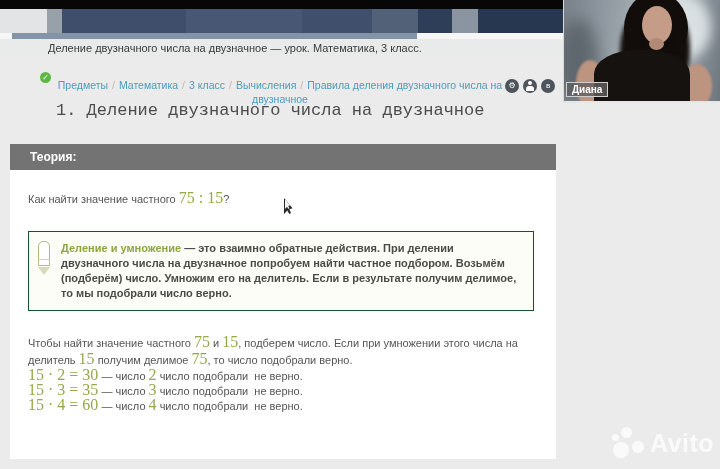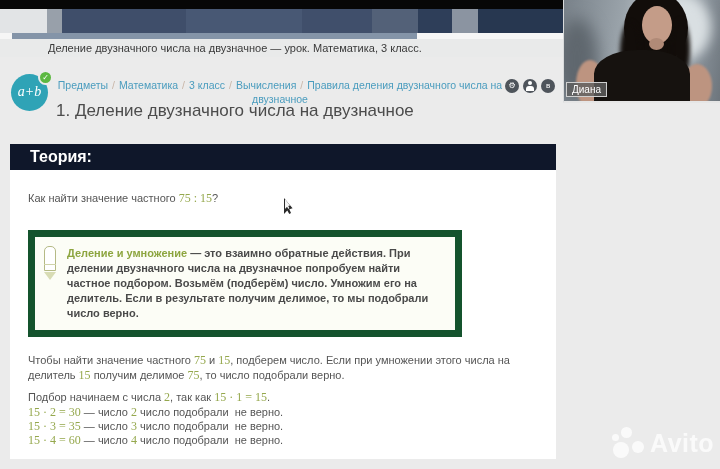--- a/index.html
+++ b/index.html
@@ -32,57 +32,57 @@
   .logo-badge { position:absolute; left:27px; top:-4px; width:15px; height:15px; border-radius:50%;
           background:#5cb841; border:2px solid #ebebeb; color:#fff; font-size:8px; line-height:11px; text-align:center; }
   .breadcrumb { position:absolute; left:56px; top:21px; width:448px; font-size:10.5px; line-height:14px;text-align:center; }
   .crumb { color:#4a9cbe; cursor:pointer; }
   .sep { color:#c9b6a8; margin:0 4px; }
   .socials { position:absolute; left:505px; top:22px; display:flex; gap:4px; }
   .soc { width:14px; height:14px; border-radius:50%; background:#4e545b; color:#fff; font-size:8px;
          line-height:14px; text-align:center; cursor:pointer; overflow:hidden; }
   .soc-person::before { content:""; display:block; width:4px; height:4px; border-radius:50%; background:#fff; margin:2px auto 0; }
   .soc-person::after  { content:""; display:block; width:8px; height:5px; border-radius:3px 3px 0 0; background:#fff; margin:1px auto 0; }
-  .heading { position:absolute; left:56px; top:44px; font-size:17px; color:#4c4c4c; }
+  .heading { position:absolute; left:56px; top:44px; font-size:17px; color:#4c4c4c;font-family:Liberation Mono, monospace; }
 
-  .theory-bar { position:absolute; left:10px; top:87px; width:546px; height:26px; background:#0f172a;
-                color:#fff; font-size:16px; font-weight:bold; line-height:26px; padding-left:20px; }
+  .theory-bar { position:absolute; left:10px; top:87px; width:546px; height:26px; background:#737373;
+                color:#fff; font-size:12px; font-weight:bold; line-height:26px; padding-left:20px; }
   .card { position:absolute; left:10px; top:113px; width:546px; height:289px; background:#fff;
           padding:21px 20px 0 18px; color:#555; font-size:11px; }
-  .seg-m { font-family:"Liberation Serif",serif; color:#95a84d; font-size:12px; }
+  .seg-m { font-family:"Liberation Serif",serif; color:#95a84d; font-size:16px; }
   .seg-g { color:#8da53f; font-weight:bold; }
   .q { line-height:14px; }
-  .callout { position:relative; margin-top:25px; width:434px; border:7px solid #14532d; background:#fcfdf6;
+  .callout { position:relative; margin-top:25px; width:506px; border:1px solid #14532d; background:#fcfdf6;
              padding:9px 12px 9px 32px; font-weight:bold; color:#4a4a4a; line-height:15px; }
   .pencil { position:absolute; left:9px; top:9px; width:13px; height:36px; }
   .pencil-body { width:12px; height:25px; border:1px solid #b5ba85; border-radius:5px 5px 0 0; background:#fff; }
   .pencil-band { width:12px; height:0; border-top:1px solid #cfd3a8; margin-top:-7px; }
   .pencil-tip { width:0; height:0; margin-top:7px; border-left:6px solid transparent; border-right:6px solid transparent;
                 border-top:8px solid #d8dcb4; }
-  .para { margin-top:16px; line-height:15px; }
+  .para { margin-top:23px; line-height:15px; }
   .para2 { margin-top:7px; line-height:15px; }
   .step { line-height:14px; }
 
   
   .webcam { position:absolute; left:563px; top:0; width:157px; height:103px; overflow:hidden; z-index:30;
             background:linear-gradient(100deg,#79828a,#9aa3aa 35%,#c9d0d5 60%,#858e96 85%,#6d757c);
             border-left:1px solid #d8dadb; border-bottom:2px solid #e6e6e6; cursor:pointer; }
   .cam-shape { position:absolute; border-radius:50%; }
   .cam-window { left:92px; top:-5px; width:55px; height:65px; background:#d9dfe2; filter:blur(6px); }
   .cam-shadow { left:-8px; top:18px; width:42px; height:85px; background:#5f676e; filter:blur(8px); }
   .cam-hair  { left:60px; top:-8px; width:64px; height:72px; background:#120d0a; }
   .cam-hair2 { left:56px; top:22px; width:20px; height:62px; background:#120d0a; filter:blur(2px); }
   .cam-hair3 { left:108px; top:20px; width:18px; height:58px; background:#120d0a; filter:blur(2px); }
   .cam-face  { left:78px; top:6px; width:30px; height:38px; background:#c49c88; }
   .cam-neck  { left:85px; top:38px; width:15px; height:12px; background:#b08a77; }
   .cam-arm-l { left:12px; top:60px; width:28px; height:48px; background:#bd9480; filter:blur(1px); }
   .cam-arm-r { left:118px; top:64px; width:30px; height:44px; background:#bd9480; filter:blur(1px); }
   .cam-torso { position:absolute; left:30px; top:50px; width:96px; height:53px; background:#16120f; border-radius:45% 45% 0 0; }
   .cam-label { position:absolute; left:2px; bottom:4px; background:rgba(95,95,95,.82); border:1px solid #cfcfcf;
-               color:#fff; font-size:10px; line-height:13px; padding:0 5px; }
+               color:#fff; font-size:10px; line-height:13px; padding:0 5px;font-weight:bold; }
 
   
   .avito { position:absolute; left:612px; top:427px; display:flex; align-items:center; z-index:20; opacity:.9; }
   .avito-bubbles { position:relative; width:33px; height:33px; margin-right:5px; }
   .b { position:absolute; border-radius:50%; background:rgba(255,255,255,.85); }
   .b1 { width:7px;  height:7px;  left:0;    top:7px; }
   .b2 { width:11px; height:11px; left:9px;  top:0; }
   .b3 { width:16px; height:16px; left:1px;  top:15px; }
   .b4 { width:12px; height:12px; left:20px; top:14px; }
   .avito-text { font-size:25px; font-weight:bold; color:rgba(255,255,255,.85); letter-spacing:.5px; }
@@ -111,21 +111,20 @@
   </div>
   <div class="strip-bg"></div>
   <div class="toolbar-strip"></div>
   <div class="title-band">
     <span>Деление двузначного числа на двузначное — урок. Математика, 3 класс.</span>
   </div>
 
   <div class="page">
 
     <div class="logo-wrap">
-      <div class="logo">a+b</div>
       <div class="logo-badge">✓</div>
     </div>
 
     <div class="breadcrumb">
       <span class="crumb">Предметы</span><span class="sep">/</span><span class="crumb">Математика</span><span class="sep">/</span><span class="crumb">3 класс</span><span class="sep">/</span><span class="crumb">Вычисления</span><span class="sep">/</span><span class="crumb">Правила деления двузначного числа на двузначное</span>
     </div>
 
     <div class="socials">
       <span class="soc">⚙</span>
       <span class="soc soc-person"></span>
@@ -142,21 +141,20 @@
       <div class="callout">
         <div class="pencil">
           <div class="pencil-body"></div>
           <div class="pencil-band"></div>
           <div class="pencil-tip"></div>
         </div>
         <span><span class="seg-g">Деление и умножение</span><span> — это взаимно обратные действия. При делении двузначного числа на двузначное попробуем найти частное подбором. Возьмём (подберём) число. Умножим его на делитель. Если в результате получим делимое, то мы подобрали число верно.</span></span>
       </div>
 
       <p class="para"><span>Чтобы найти значение частного </span><span class="seg-m">75</span><span> и </span><span class="seg-m">15</span><span>, подберем число. Если при умножении этого числа на делитель </span><span class="seg-m">15</span><span> получим делимое </span><span class="seg-m">75</span><span>, то число подобрали верно.</span></p>
-      <p class="para2"><span>Подбор начинаем с числа </span><span class="seg-m">2</span><span>, так как </span><span class="seg-m">15 · 1 = 15</span><span>.</span></p>
 
       <p class="step"><span class="seg-m">15 · 2 = 30</span><span> — число </span><span class="seg-m">2</span><span> число подобрали &nbsp;не верно.</span></p>
       <p class="step"><span class="seg-m">15 · 3 = 35</span><span> — число </span><span class="seg-m">3</span><span> число подобрали &nbsp;не верно.</span></p>
       <p class="step"><span class="seg-m">15 · 4 = 60</span><span> — число </span><span class="seg-m">4</span><span> число подобрали &nbsp;не верно.</span></p>
 
     </div>
   </div>
 
   <div class="webcam">
     <div class="cam-shape cam-window"></div>

